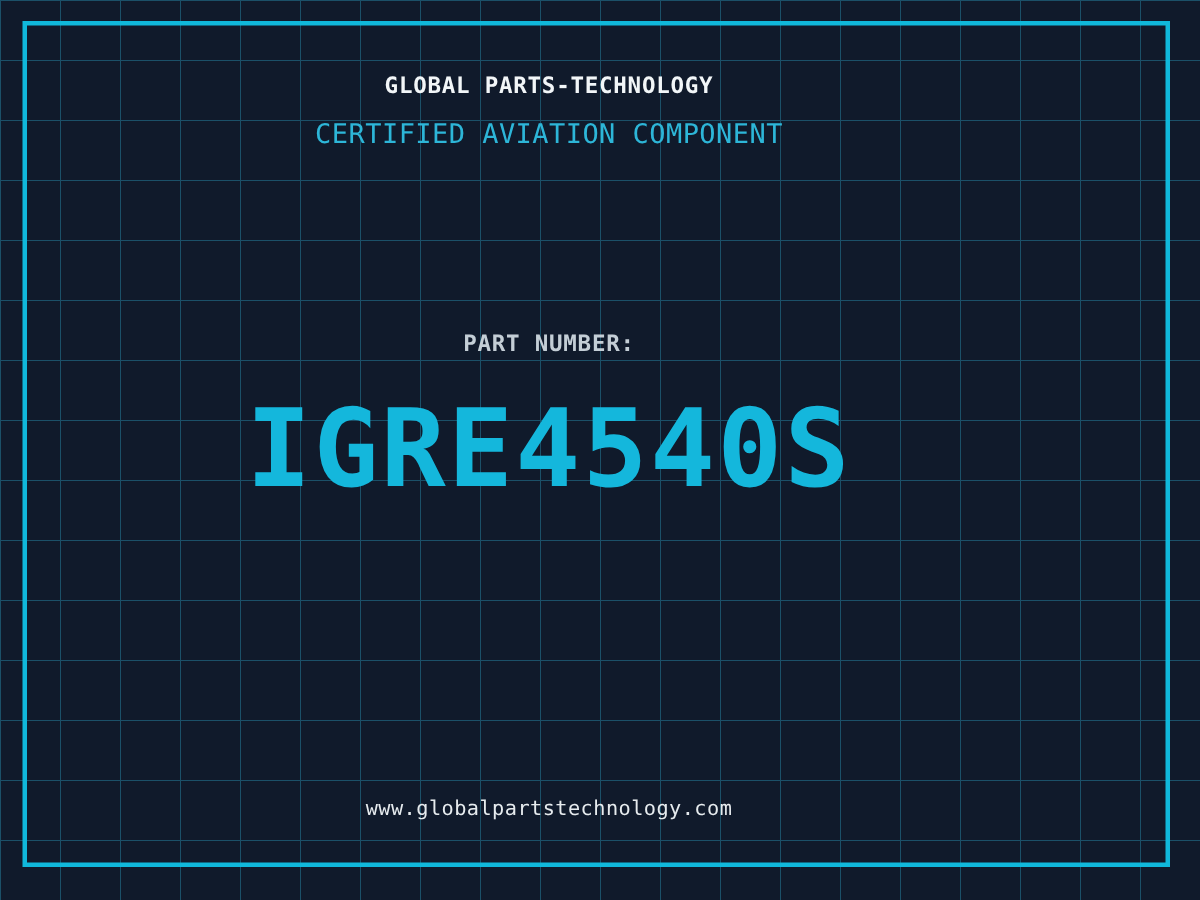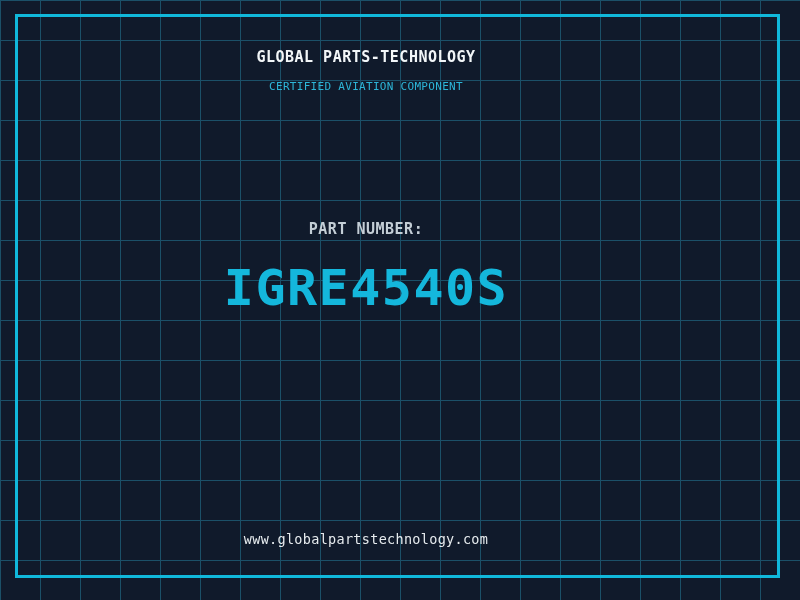--- a/index.html
+++ b/index.html
@@ -52,34 +52,34 @@
   }
   .company-name {
     top: 50px;
     font-size: 15px;
     font-weight: bold;
     letter-spacing: 0.5px;
     color: var(--company-text);
   }
   .tagline {
     top: 81px;
-    font-size: 11px;
+    font-size: 18px;
     letter-spacing: 0.3px;
     color: var(--tagline-text);
   }
   .part-label {
     top: 222px;
     font-size: 15px;
     font-weight: bold;
     letter-spacing: 0.5px;
     color: var(--label-text);
   }
   .part-number {
     top: 263px;
-    font-size: 50px;
+    font-size: 72px;
     font-weight: bold;
     letter-spacing: 1.5px;
     color: var(--part-number-text);
   }
   .website {
     top: 533px;
     font-size: 13.5px;
     letter-spacing: 0.3px;
     color: var(--website-text);
   }

